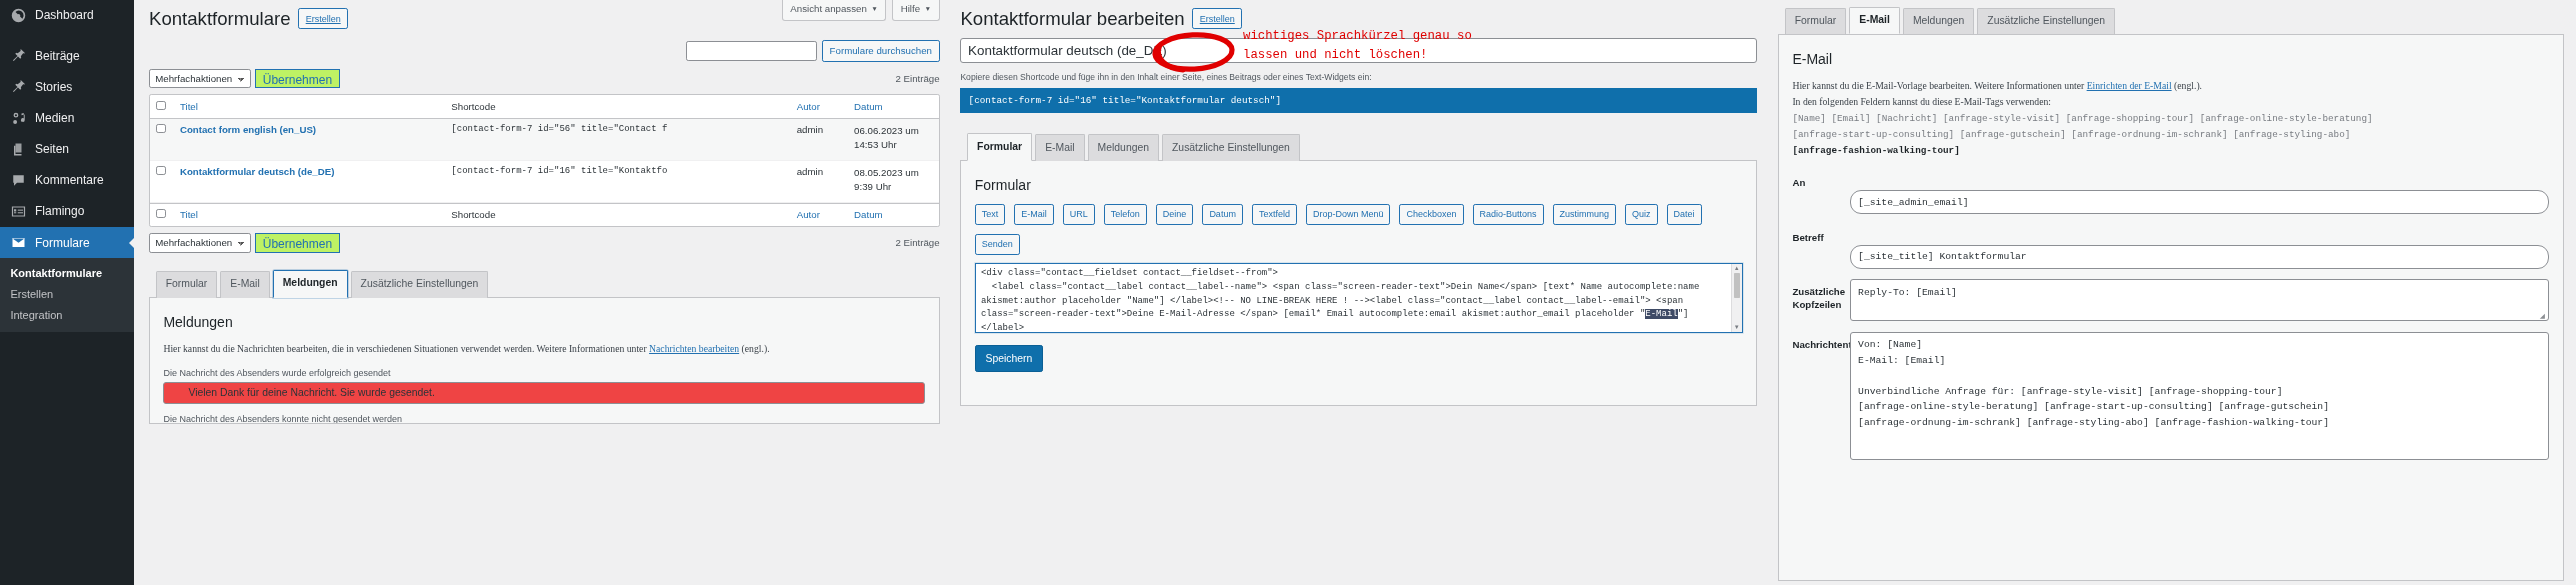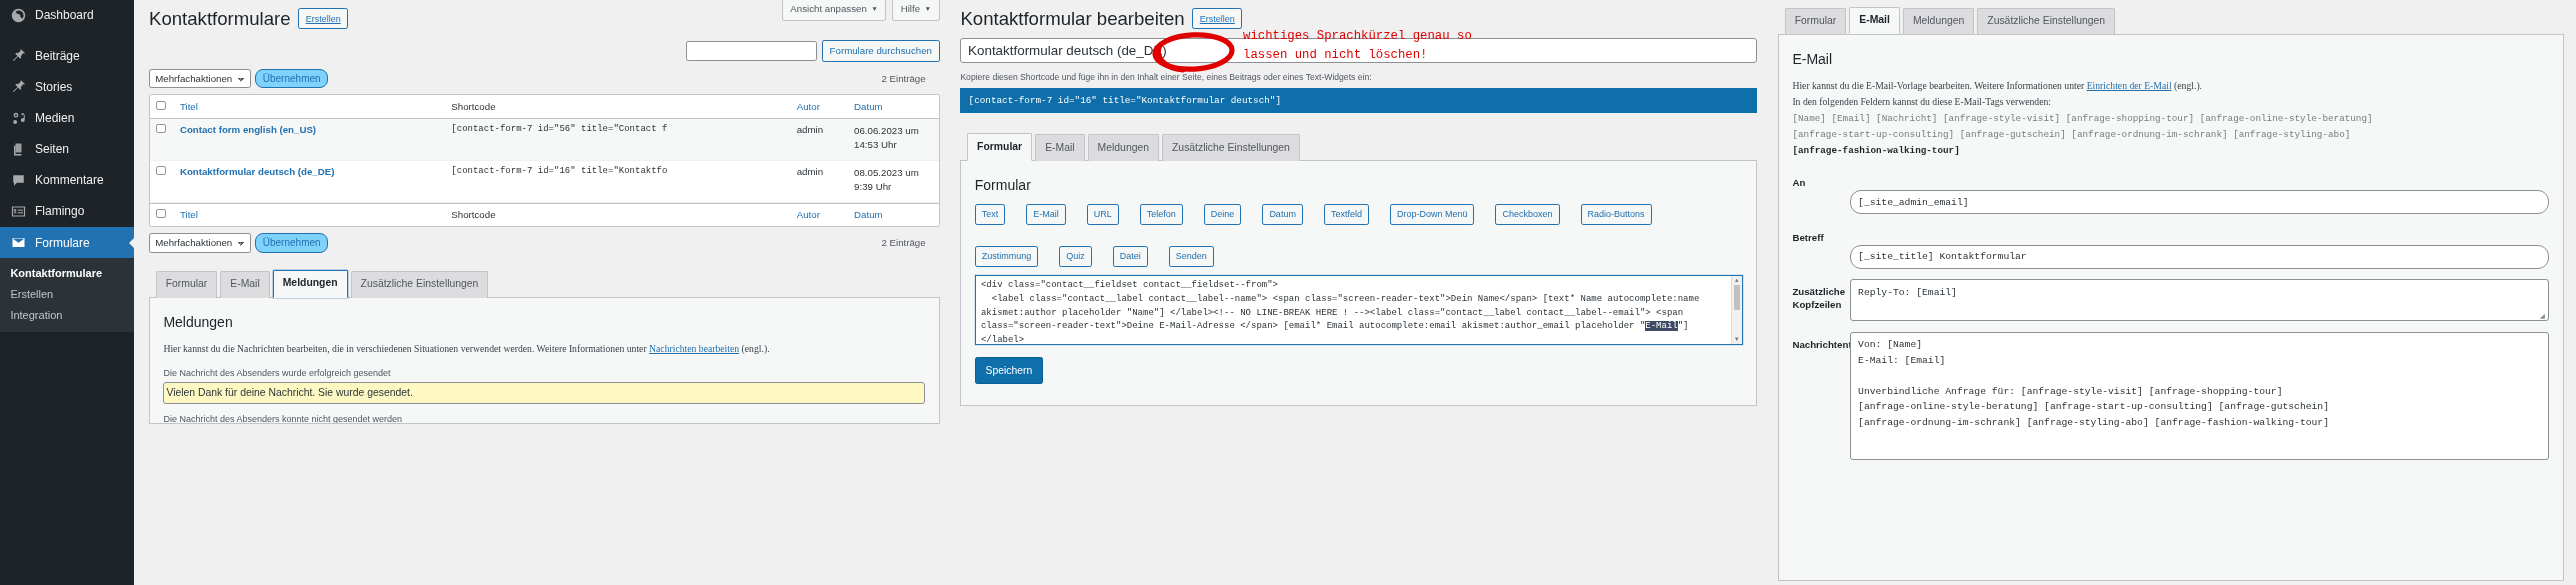--- a/index.html
+++ b/index.html
@@ -107,26 +107,26 @@
     border: 0.7px solid #8c8f94; border-radius: 2.2px; background: #fff;
     font-size: 9.7px; color: #2c3338; padding: 2.2px 16.4px 2.2px 5.2px;
     height: 19.4px; line-height: 1.4;
     background-image: linear-gradient(45deg, transparent 50%, #555 50%),
                       linear-gradient(135deg, #555 50%, transparent 50%);
     background-position: calc(100% - 9px) 8.2px, calc(100% - 5.2px) 8.2px;
     background-size: 3.7px 3.7px, 3.7px 3.7px;
     background-repeat: no-repeat;
   }
   .btn-apply {
-    font-size: 10px; color: #2271b1;
-    border: 0.7px solid #2271b1; border-radius: 8px;
-    background: #7dd3fc; padding: 2.2px 6.7px; height: 19.4px; line-height: 1.4;
+    font-size: 12px; color: #2271b1;
+    border: 0.7px solid #2271b1; border-radius: 0;
+    background: #bef264; padding: 2.2px 6.7px; height: 19.4px; line-height: 1.4;
   }
   .count-label {
-    position: absolute; right: 14px; font-size: 9.7px; color: #50575e;
+    position: absolute; right: 0; font-size: 9.7px; color: #50575e;
   }
 
   
   table.wp-list {
     width: 100%; border-collapse: separate; border-spacing: 0;
     margin-top: 6px; background: #fff;
     border: 0.7px solid #c3c4c7; border-radius: 2.2px;
     font-size: 9.7px;
   }
   table.wp-list th, table.wp-list td {
@@ -188,38 +188,38 @@
   .panel p.desc { font-size: 9.7px; color: #3c434a; line-height: 1.7; font-family: Liberation Serif, serif; }
   .panel p.desc a { color: #2271b1; text-decoration: underline; }
 
   
   .field-label {
     display: block; font-size: 9px; color: #50575e;
     margin: 9.7px 0 2.2px 0; line-height: 1.4;
   }
   .text-input-wide {
     width: 100%; height: 22px;
-    border: 0.7px solid #8c8f94; border-radius: 3px; background: #fef9c3;
-    font-size: 10.4px; color: #2c3338; padding: 0 2px;
+    border: 0.7px solid #8c8f94; border-radius: 3px; background: #ef4444;
+    font-size: 10.4px; color: #2c3338; padding: 0 24px;
   }
 
   
   .title-input {
     width: 100%; height: 25px; margin-top: 4.5px;
     border: 0.7px solid #8c8f94; border-radius: 3px; background: #fff;
     font-size: 13.4px; color: #2c3338; padding: 0 6.7px;
   }
   .shortcode-hint { font-size: 8.6px; color: #50575e; margin-top: 9px; }
   .shortcode-box {
     margin-top: 5.2px; background: #0f6fab;
     color: #fff; font-family: "Liberation Mono", monospace;
     font-size: 9.3px; padding: 7.4px 8.2px;
     white-space: nowrap; overflow: hidden;
   }
-  .tagbar { display: flex; flex-wrap: wrap; gap: 21px; margin-top: 9px; max-width: 729px; }
+  .tagbar { display: flex; flex-wrap: wrap; gap: 9px; margin-top: 9px; max-width: 729px; }
   .tag-btn {
     font-size: 9px; color: #2271b1;
     border: 0.7px solid #2271b1; border-radius: 2.2px;
     background: #f6f7f7; padding: 3px 6px; line-height: 1.4; white-space: nowrap;
   }
   .code-area {
     margin-top: 8.2px; width: 100%; height: 70px;
     border: 1.5px solid #2271b1; background: #fff;
     position: relative; overflow: hidden;
     box-shadow: 0 0 0 0.7px rgba(34,113,177,0.2);

